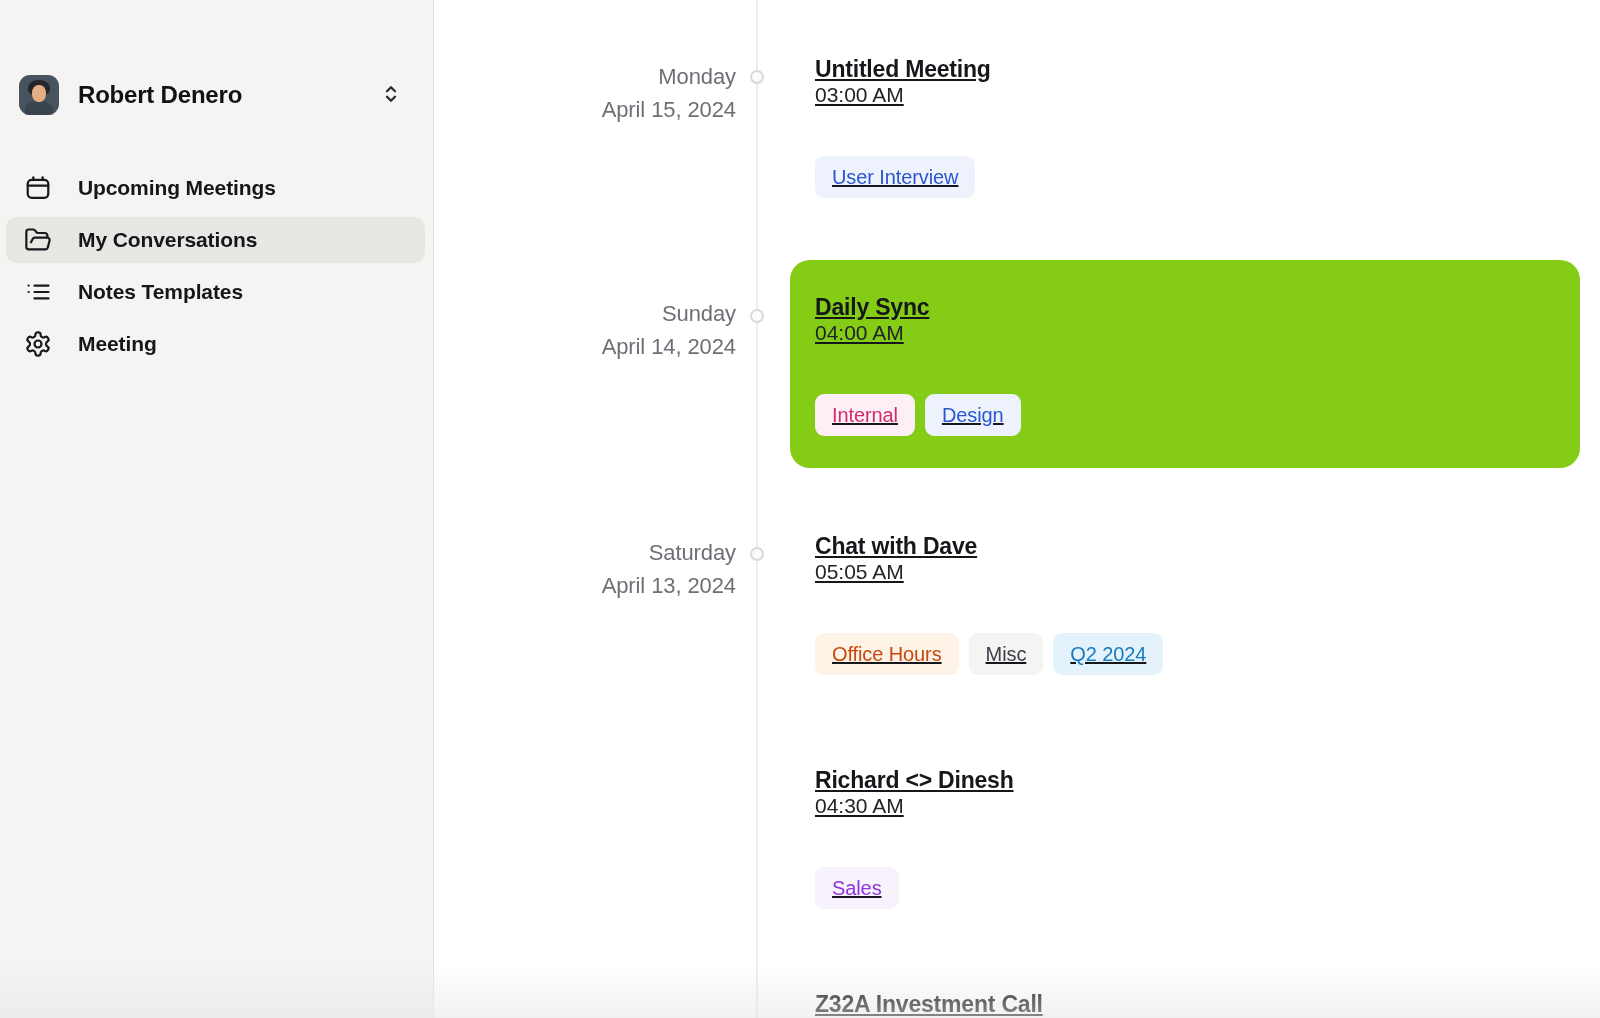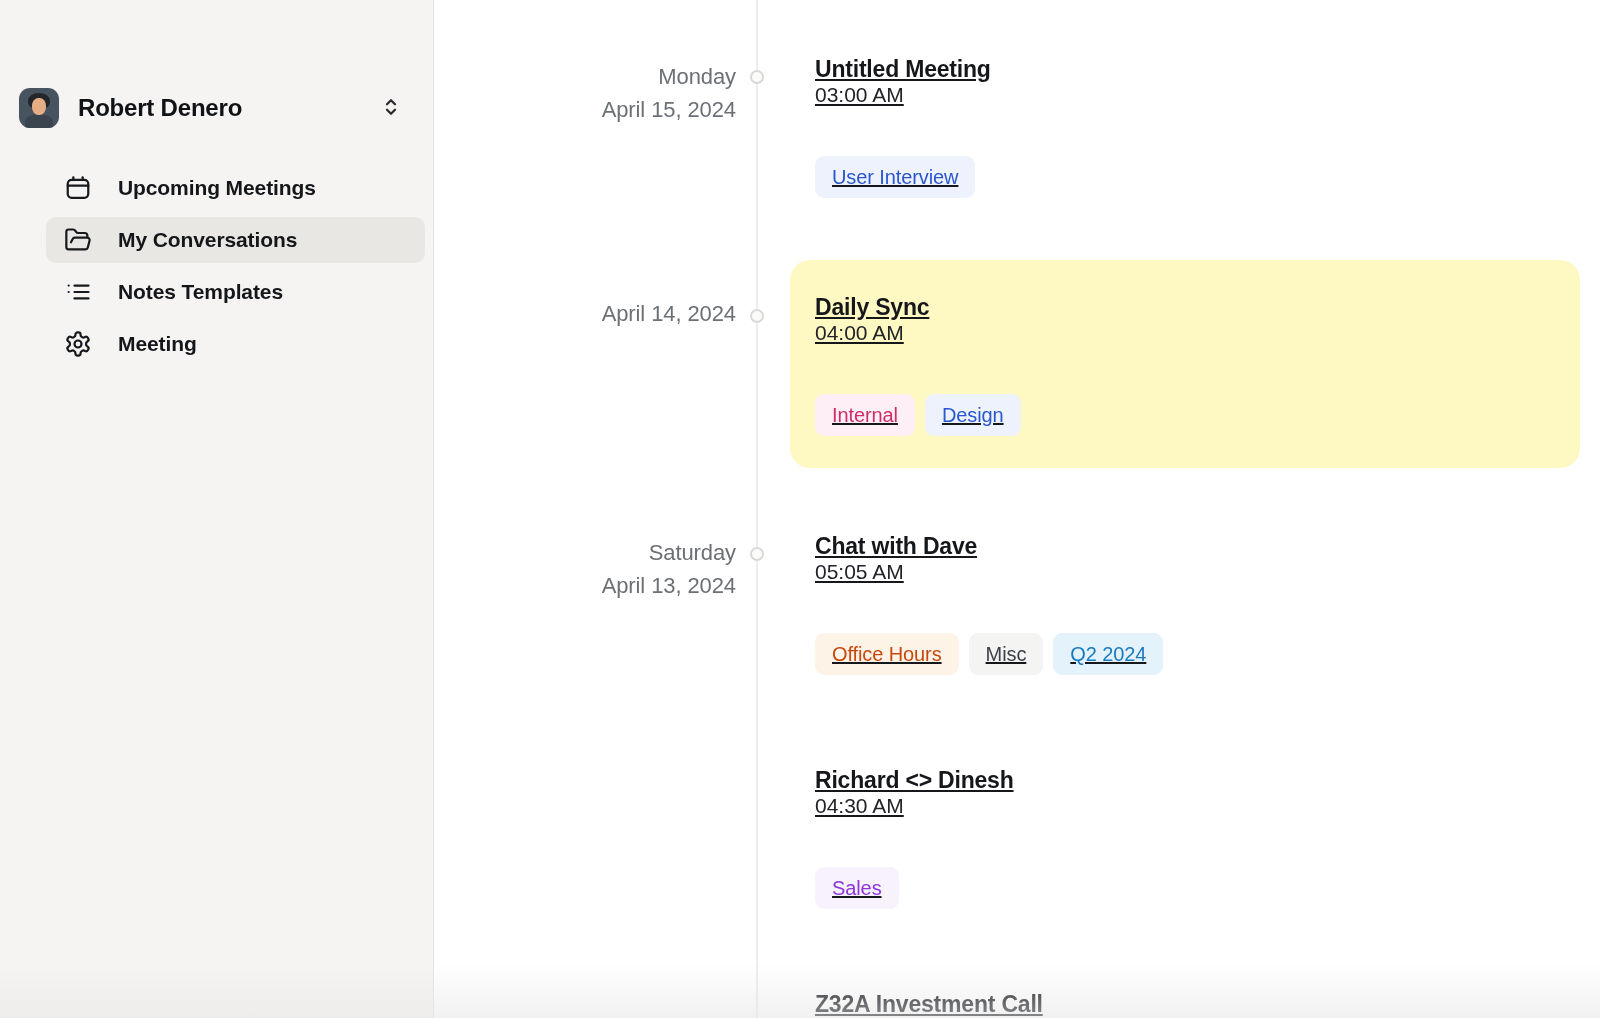--- a/index.html
+++ b/index.html
@@ -11,21 +11,21 @@
     color: #15171b;
   }
 
   
   .sidebar {
     position: absolute; left: 0; top: 0; bottom: 0; width: 434px;
     background: #f5f4f2;
     border-right: 1px solid #e4e3e0;
   }
   .profile {
-    position: absolute; top: 86px; left: 0; right: 0; height: 44px;
+    position: absolute; top: 73px; left: 0; right: 0; height: 44px;
     cursor: pointer;
     padding-left: 38px;
   }
   .avatar {
     position: absolute; left: 19px; top: 2px;
     width: 40px; height: 40px; border-radius: 11px;
     background: #47545f; overflow: hidden;
   }
   .avatar .hair {
     position: absolute; left: 9px; top: 5px; width: 22px; height: 16px;
@@ -43,21 +43,21 @@
   .profile-name {
     position: absolute; left: 78px; top: 8px;
     font-size: 24px; font-weight: 700; letter-spacing: -0.2px; color: #101216;
   }
   .profile-chevron {
     position: absolute; left: 379px; top: 9px; width: 24px; height: 24px; color: #2a2c30;
   }
   .nav { position: absolute; top: 162px; left: 0; right: 0; }
   .nav-item {
     position: relative; height: 52px; display: flex; align-items: center;
-    padding-left: 24px; cursor: pointer; margin-left: 40px;
+    padding-left: 24px; cursor: pointer;
   }
   .nav-item.selected::before {
     content: ""; position: absolute; left: 6px; right: 8px; top: 3px; bottom: 3px;
     background: #e9e7e4; border-radius: 10px;
   }
   .nav-icon {
     position: relative; width: 28px; height: 28px; color: #17191d; flex: 0 0 auto;
   }
   .nav-icon svg { width: 28px; height: 28px; display: block; }
   .nav-label {
@@ -74,21 +74,21 @@
     position: absolute; left: 0; width: 302px; text-align: right;
     font-size: 22px; line-height: 33px; color: #6c7075; letter-spacing: -0.1px;
   }
   .timeline-dot {
     position: absolute; width: 14px; height: 14px; border-radius: 50%;
     background: #fbfbfa; border: 2px solid #d9d9d6;
   }
   .meeting { position: absolute; left: 381px; cursor: pointer; text-decoration: underline; }
   .meeting.card {
     left: 356px; width: 790px; min-height: 208px;
-    background: #fef9c3; border-radius: 20px;
+    background: #84cc16; border-radius: 20px;
     padding: 33px 25px 29px 25px;
   }
   .meeting-title {
     font-size: 23px; line-height: 28px; font-weight: 700; color: #15171b;
     letter-spacing: -0.2px;
   }
   .meeting-time {
     font-size: 21px; line-height: 24px; color: #222429;
   }
   .tags { margin-top: 49px; display: flex; gap: 10px; }
@@ -193,20 +193,21 @@
 
     <article class="meeting" style="top:55px">
       <h2 class="meeting-title">Untitled Meeting</h2>
       <div class="meeting-time">03:00 AM</div>
       <div class="tags">
         <span class="tag tag-blue">User Interview</span>
       </div>
     </article>
 
     <div class="date-label" style="top:297px">
+      <div>Sunday</div>
       <div>April 14, 2024</div>
     </div>
     <span class="timeline-dot" style="left:316px; top:309px"></span>
 
     <article class="meeting card" style="top:260px">
       <h2 class="meeting-title">Daily Sync</h2>
       <div class="meeting-time">04:00 AM</div>
       <div class="tags">
         <span class="tag tag-pink">Internal</span>
         <span class="tag tag-blue">Design</span>

